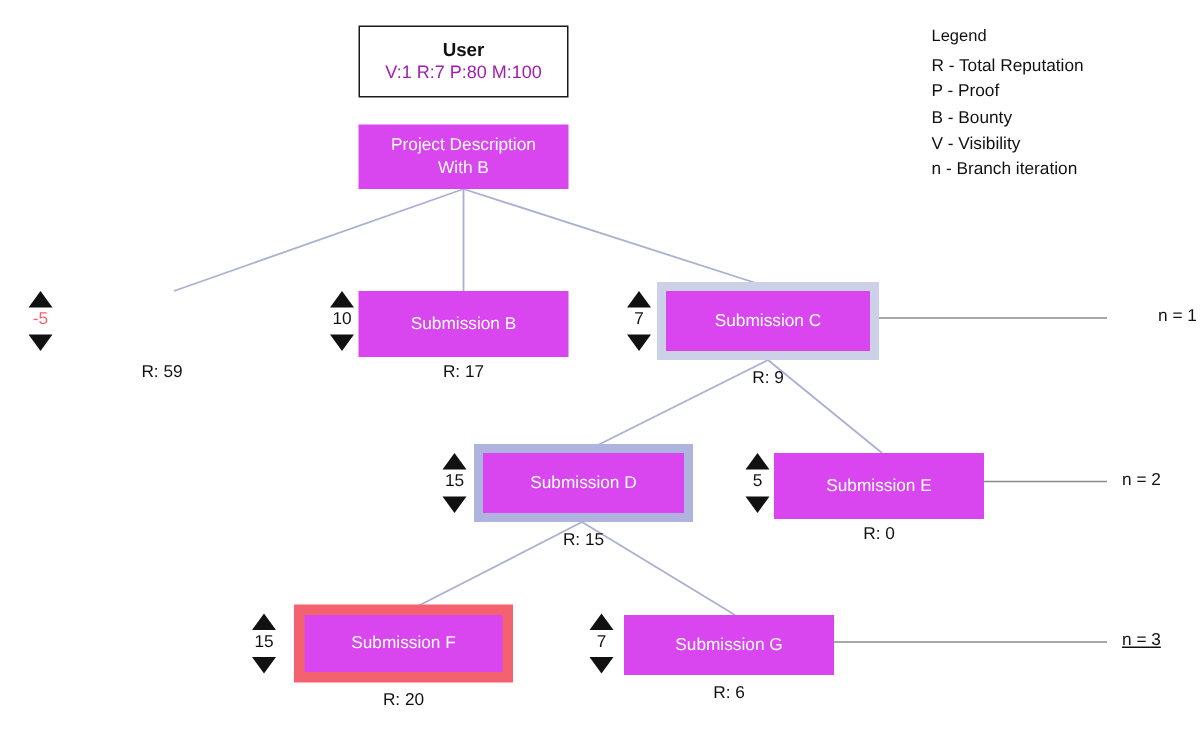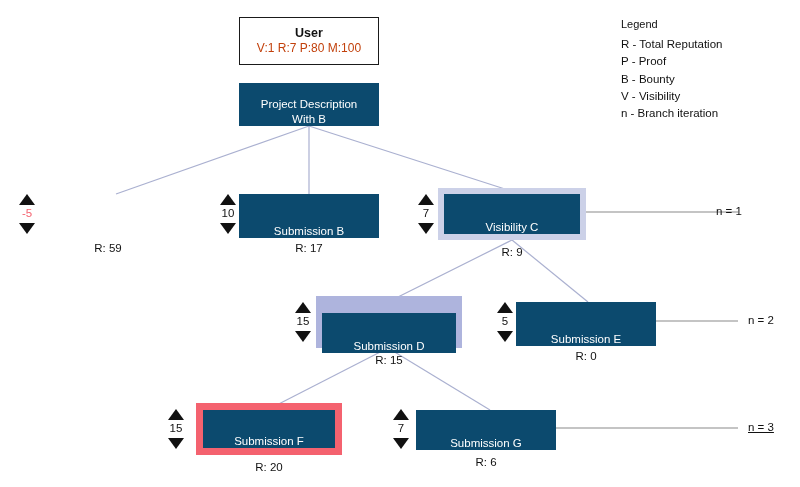--- a/index.html
+++ b/index.html
@@ -44,31 +44,31 @@
     gap: 2px;
   }
   .user-title {
     font-size: 12.5px;
     font-weight: bold;
     color: #111111;
     line-height: 1.1;
   }
   .user-stats {
     font-size: 12px;
-    color: #c2410c;
+    color: #a21caf;
     line-height: 1.1;
   }
 
   
   .node {
     position: absolute;
-    background: #0c4a6e;
+    background: #d946ef;
     color: #ffffff;
     display: flex;
-    align-items: flex-end;
+    align-items: center;
     justify-content: center;
     text-align: center;
     box-sizing: border-box;
     font-size: 11.5px;
     line-height: 1.25;
     z-index: 3;
   }
   .node.two-line { font-size: 11.5px; }
 
   
@@ -203,31 +203,31 @@
   </div>
   <div class="caption" style="left:239px; top:242px; width:140px;">R: 17</div>
 
   <div class="vote" style="left:415px; top:190px; height:48px;">
     <div class="tri up"></div>
     <div class="vote-count">7</div>
     <div class="tri down"></div>
   </div>
   <div class="halo blue-light" style="left:438px; top:188px; width:148px; height:52px;"></div>
   <div class="node" style="left:444px; top:194px; width:136px; height:40px;">
-    <span>Visibility C</span>
+    <span>Submission C</span>
   </div>
   <div class="caption" style="left:444px; top:246px; width:136px;">R: 9</div>
 
   <div class="vote" style="left:292px; top:298px; height:48px;">
     <div class="tri up"></div>
     <div class="vote-count">15</div>
     <div class="tri down"></div>
   </div>
   <div class="halo blue-strong" style="left:316px; top:296px; width:146px; height:52px;"></div>
-  <div class="node" style="left:322px; top:302px; width:134px; height:40px;margin-top:11px;">
+  <div class="node" style="left:322px; top:302px; width:134px; height:40px;">
     <span>Submission D</span>
   </div>
   <div class="caption" style="left:322px; top:354px; width:134px;">R: 15</div>
 
   <div class="vote" style="left:494px; top:298px; height:48px;">
     <div class="tri up"></div>
     <div class="vote-count">5</div>
     <div class="tri down"></div>
   </div>
   <div class="node" style="left:516px; top:302px; width:140px; height:44px;">
@@ -249,21 +249,21 @@
   <div class="vote" style="left:390px; top:405px; height:48px;">
     <div class="tri up"></div>
     <div class="vote-count">7</div>
     <div class="tri down"></div>
   </div>
   <div class="node" style="left:416px; top:410px; width:140px; height:40px;">
     <span>Submission G</span>
   </div>
   <div class="caption" style="left:416px; top:456px; width:140px;">R: 6</div>
 
-  <div class="iter-label" style="left:716px; top:205px;text-align:center;">n = 1</div>
+  <div class="iter-label" style="left:772px; top:205px;text-align:center;">n = 1</div>
   <div class="iter-label" style="left:748px; top:314px;">n = 2</div>
   <div class="iter-label" style="left:748px; top:421px;text-decoration:underline;">n = 3</div>
 
   <div class="legend">
     <div class="legend-title">Legend</div>
     <div class="legend-item">R - Total Reputation</div>
     <div class="legend-item">P - Proof</div>
     <div class="legend-item">B - Bounty</div>
     <div class="legend-item">V - Visibility</div>
     <div class="legend-item">n - Branch iteration</div>

